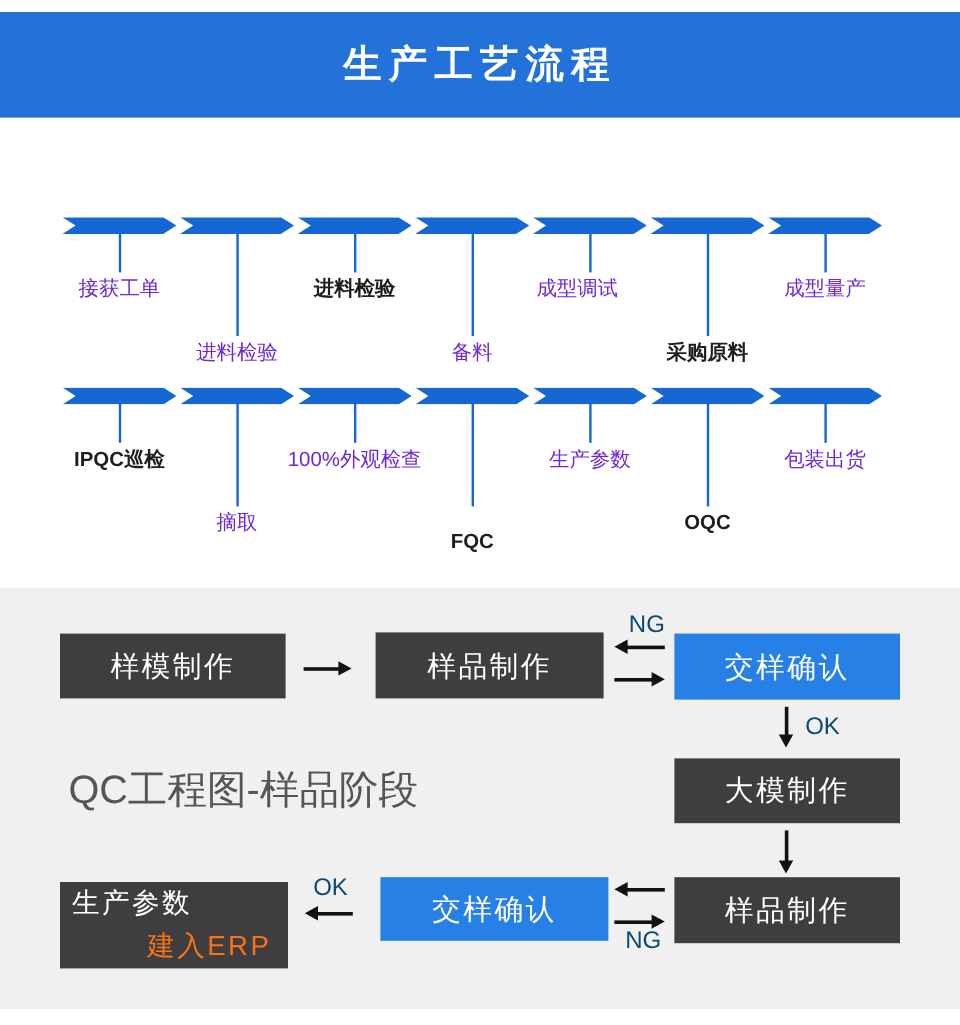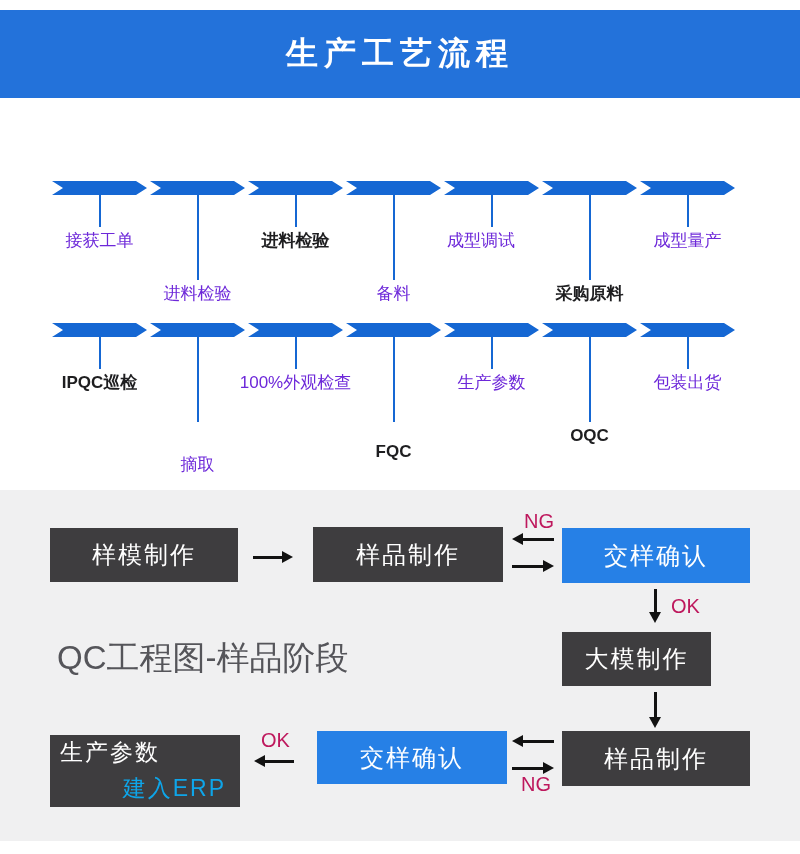--- a/index.html
+++ b/index.html
@@ -42,23 +42,23 @@
     background:#f0f0f1;
   }
   .fbox {
     position:absolute; display:flex; align-items:center; justify-content:center;
     color:#ffffff; font-size:24px; letter-spacing:2px; white-space:nowrap;
   }
   .fbox.dark { background:#3e3d3f; }
   .fbox.blue { background:#2680e6; }
 
   .erp-line1 { position:absolute; left:10px;  top:2px;    font-size:23px; color:#fff; letter-spacing:2px; }
-  .erp-line2 { position:absolute; right:14px; bottom:3px; font-size:23px; color:#0ea5e9; letter-spacing:2px; }
+  .erp-line2 { position:absolute; right:14px; bottom:3px; font-size:23px; color:#f97316; letter-spacing:2px; }
 
-  .flow-tag { position:absolute; font-size:20px; color:#be185d; white-space:nowrap; }
+  .flow-tag { position:absolute; font-size:20px; color:#0c4a6e; white-space:nowrap; }
 
   
   .arrow-r { position:absolute; height:3px; background:#121212; }
   .arrow-r::after {
     content:""; position:absolute; right:-10px; top:-5px;
     border-left:11px solid #121212; border-top:6.5px solid transparent; border-bottom:6.5px solid transparent;
   }
   .arrow-l { position:absolute; height:3px; background:#121212; }
   .arrow-l::before {
     content:""; position:absolute; left:-10px; top:-5px;
@@ -102,21 +102,21 @@
       <div class="tl-seg" style="left: 640px; top: 181px; width: 95px;"></div>
       <div class="tl-line" style="left: 686.5px; top: 194px; height: 33px;"></div>
       <div class="tl-label" style="left: 687.5px; top: 231px;">成型量产</div>
     </div>
   <div id="timeline-1">
       <div class="tl-seg" style="left: 52px; top: 323px; width: 95px;"></div>
       <div class="tl-line" style="left: 98.5px; top: 336px; height: 33px;"></div>
       <div class="tl-label bold" style="left: 99.5px; top: 373px;">IPQC巡检</div>
       <div class="tl-seg" style="left: 150px; top: 323px; width: 95px;"></div>
       <div class="tl-line" style="left: 196.5px; top: 336px; height: 86px;"></div>
-      <div class="tl-label" style="left: 197.5px; top: 426px; margin-top: 29px;">摘取</div>
+      <div class="tl-label" style="left: 197.5px; top: 426px;">摘取</div>
       <div class="tl-seg" style="left: 248px; top: 323px; width: 95px;"></div>
       <div class="tl-line" style="left: 294.5px; top: 336px; height: 33px;"></div>
       <div class="tl-label" style="left: 295.5px; top: 373px;">100%外观检查</div>
       <div class="tl-seg" style="left: 346px; top: 323px; width: 95px;"></div>
       <div class="tl-line" style="left: 392.5px; top: 336px; height: 86px;"></div>
       <div class="tl-label bold" style="left: 393.5px; top: 442px; text-align: right;">FQC</div>
       <div class="tl-seg" style="left: 444px; top: 323px; width: 95px;"></div>
       <div class="tl-line" style="left: 490.5px; top: 336px; height: 33px;"></div>
       <div class="tl-label" style="left: 491.5px; top: 373px;">生产参数</div>
       <div class="tl-seg" style="left: 542px; top: 323px; width: 95px;"></div>
@@ -143,21 +143,21 @@
     <div class="arrow-l" style="left:522px; top:48px; width:32px;"></div>
     <div class="arrow-r" style="left:512px; top:75px; width:32px;"></div>
 
     <div class="fbox blue" style="left:562px; top:38px; width:188px; height:55px;">
       <span>交样确认</span>
     </div>
 
     <div class="arrow-d" style="left:654px; top:99px; height:24px;"></div>
     <div class="flow-tag" style="left:671px; top:105px;">OK</div>
 
-    <div class="fbox dark" style="left:562px; top:142px; width:149px; height:54px;">
+    <div class="fbox dark" style="left:562px; top:142px; width:188px; height:54px;">
       <span>大模制作</span>
     </div>
 
     <div class="arrow-d" style="left:654px; top:202px; height:26px;"></div>
 
     <div class="fbox dark" style="left:50px; top:245px; width:190px; height:72px;">
       <span class="erp-line1">生产参数</span>
       <span class="erp-line2">建入ERP</span>
     </div>
 

